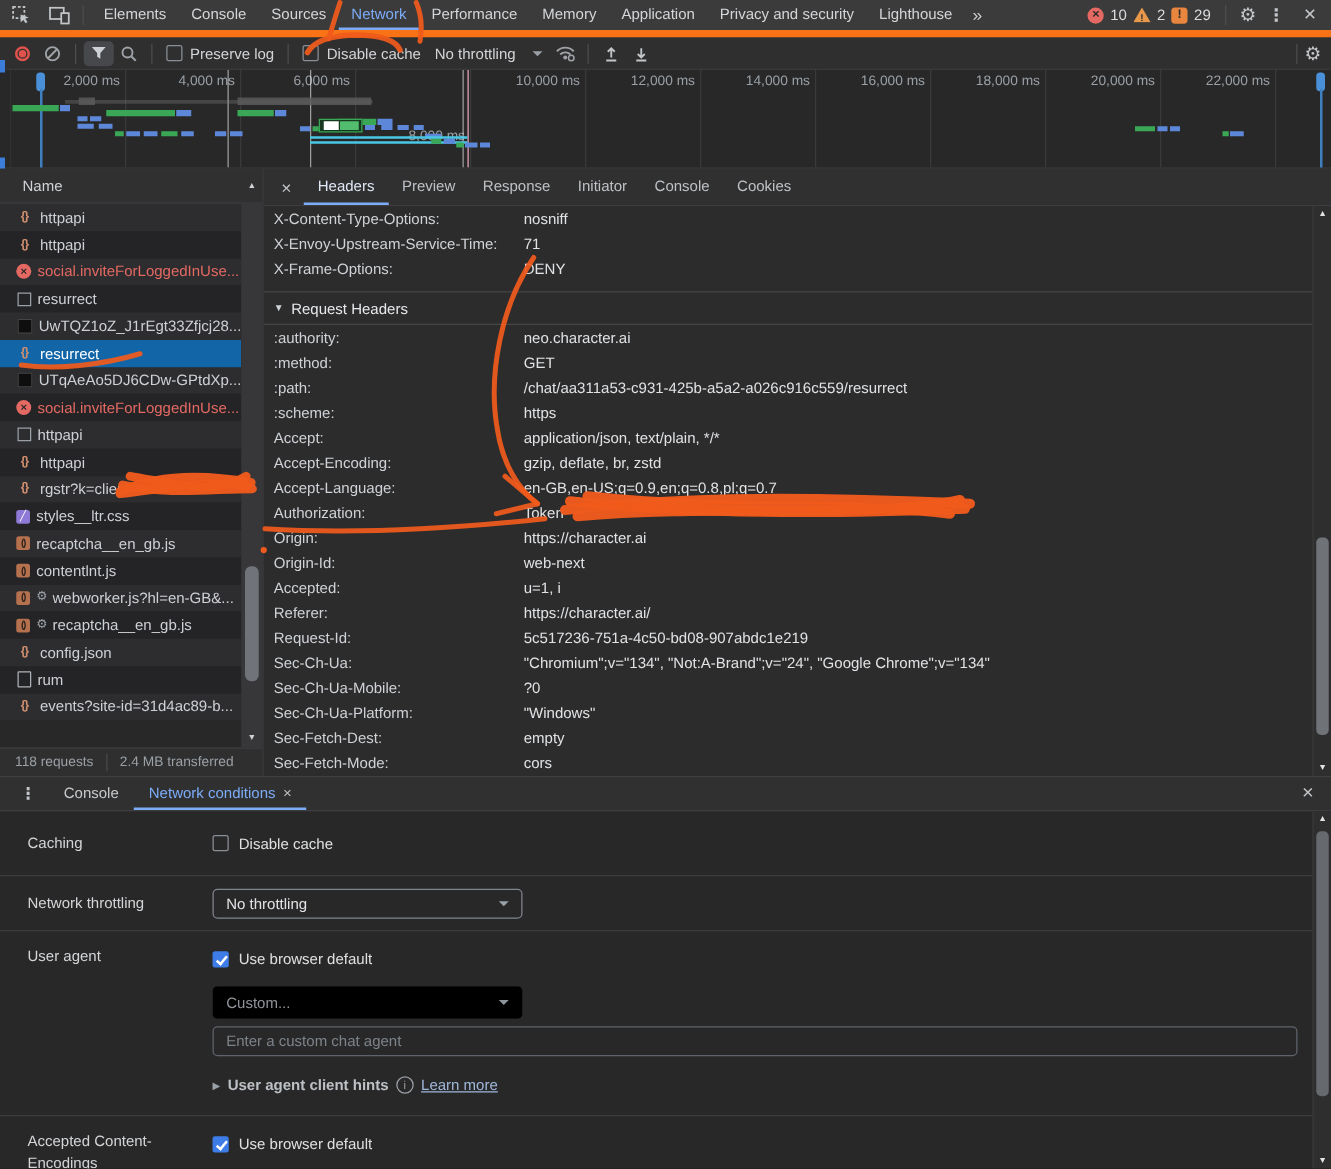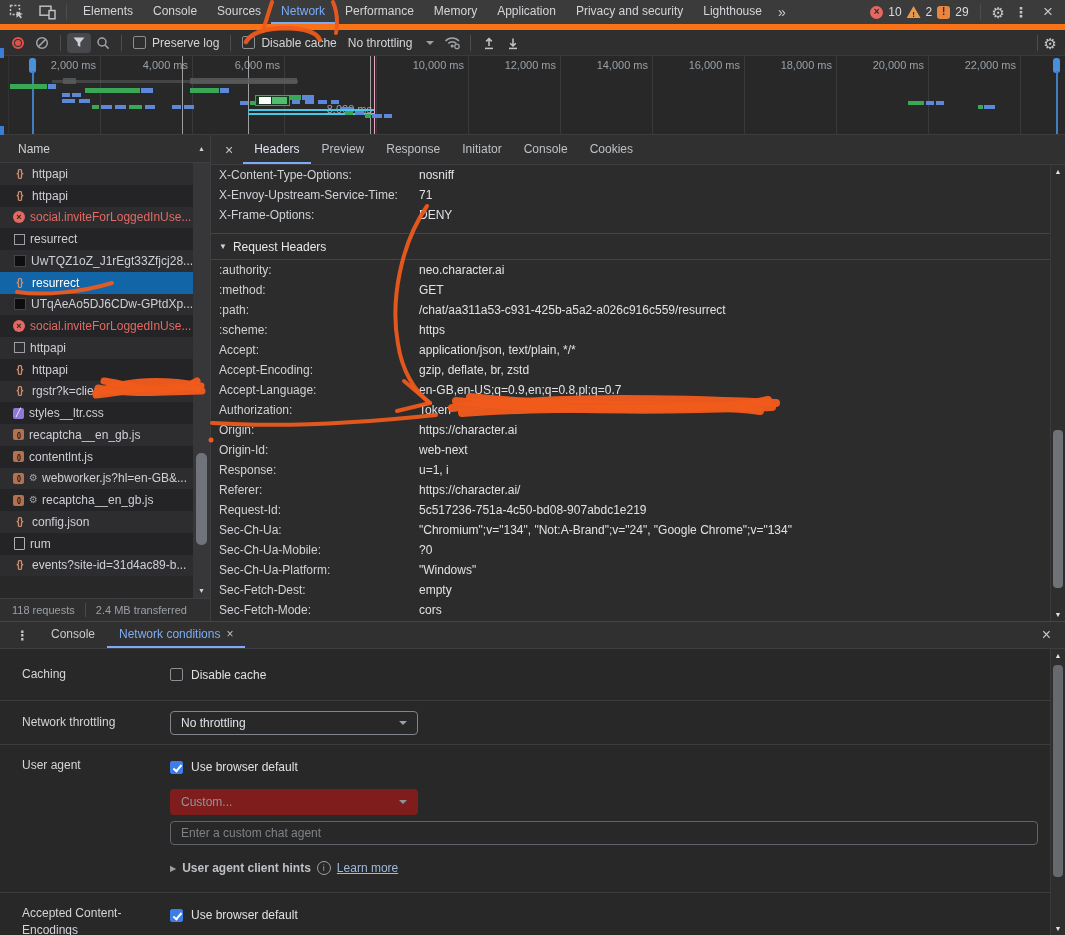--- a/index.html
+++ b/index.html
@@ -132,21 +132,21 @@
   .dsec{border-bottom:1px solid #3c3c3c;display:flex;padding-left:22px;box-sizing:border-box}
   .dsec1{height:52px;align-items:center}
   .dsec2{height:44px;align-items:center}
   .dsec3{height:148px;padding-top:12px}
   .dsec4{height:62px;padding-top:12px;border-bottom:none}
   .dlabel{flex:0 0 148px;color:#d3d5d8;line-height:17px}
   .cbrow{display:flex;align-items:center;height:20px;gap:8px;color:#dfe0e2;cursor:pointer}
   .dd{width:248px;height:24px;border:1px solid #80858c;border-radius:4px;display:flex;align-items:center;
       padding:0 10px;color:#e0e2e5;box-sizing:border-box;cursor:pointer}
   .dd .ddarr{width:0;height:0;border:4px solid transparent;border-top-color:#9aa0a6;margin-left:auto;margin-top:4px}
-  .dd.disabled{background:#7f1d1d;border-color:transparent;color:#8f949a;height:26px}
+  .dd.disabled{background:#000000;border-color:transparent;color:#8f949a;height:26px}
   .dd.disabled .ddarr{border-top-color:#8f949a}
   .dinput{width:868px;height:24px;border:1px solid #5f646b;border-radius:4px;display:flex;align-items:center;
           padding:0 10px;color:#7d838a;box-sizing:border-box;margin-top:6px}
   .col{display:flex;flex-direction:column}
   .mt12{margin-top:12px}
   .hints{display:flex;align-items:center;gap:6px;margin-top:16px;color:#bdc1c6;font-weight:700;cursor:pointer}
   .tri-r{font-size:8px;color:#9aa0a6;font-weight:400}
   .info{width:12px;height:12px;border-radius:50%;border:1px solid #9aa0a6;color:#9aa0a6;font-size:9px;
         display:flex;align-items:center;justify-content:center;font-style:normal;font-weight:400;flex:none}
   .link{color:#9fb8dc;text-decoration:underline;font-weight:400;cursor:pointer}
@@ -548,21 +548,21 @@
           </div>
           <div class="hrow">
             <span class="hname">Origin:</span>
             <span class="hval">https://character.ai</span>
           </div>
           <div class="hrow">
             <span class="hname">Origin-Id:</span>
             <span class="hval">web-next</span>
           </div>
           <div class="hrow">
-            <span class="hname">Response:</span>
+            <span class="hname">Accepted:</span>
             <span class="hval">u=1, i</span>
           </div>
           <div class="hrow">
             <span class="hname">Referer:</span>
             <span class="hval">https://character.ai/</span>
           </div>
           <div class="hrow">
             <span class="hname">Request-Id:</span>
             <span class="hval">5c517236-751a-4c50-bd08-907abdc1e219</span>
           </div>

